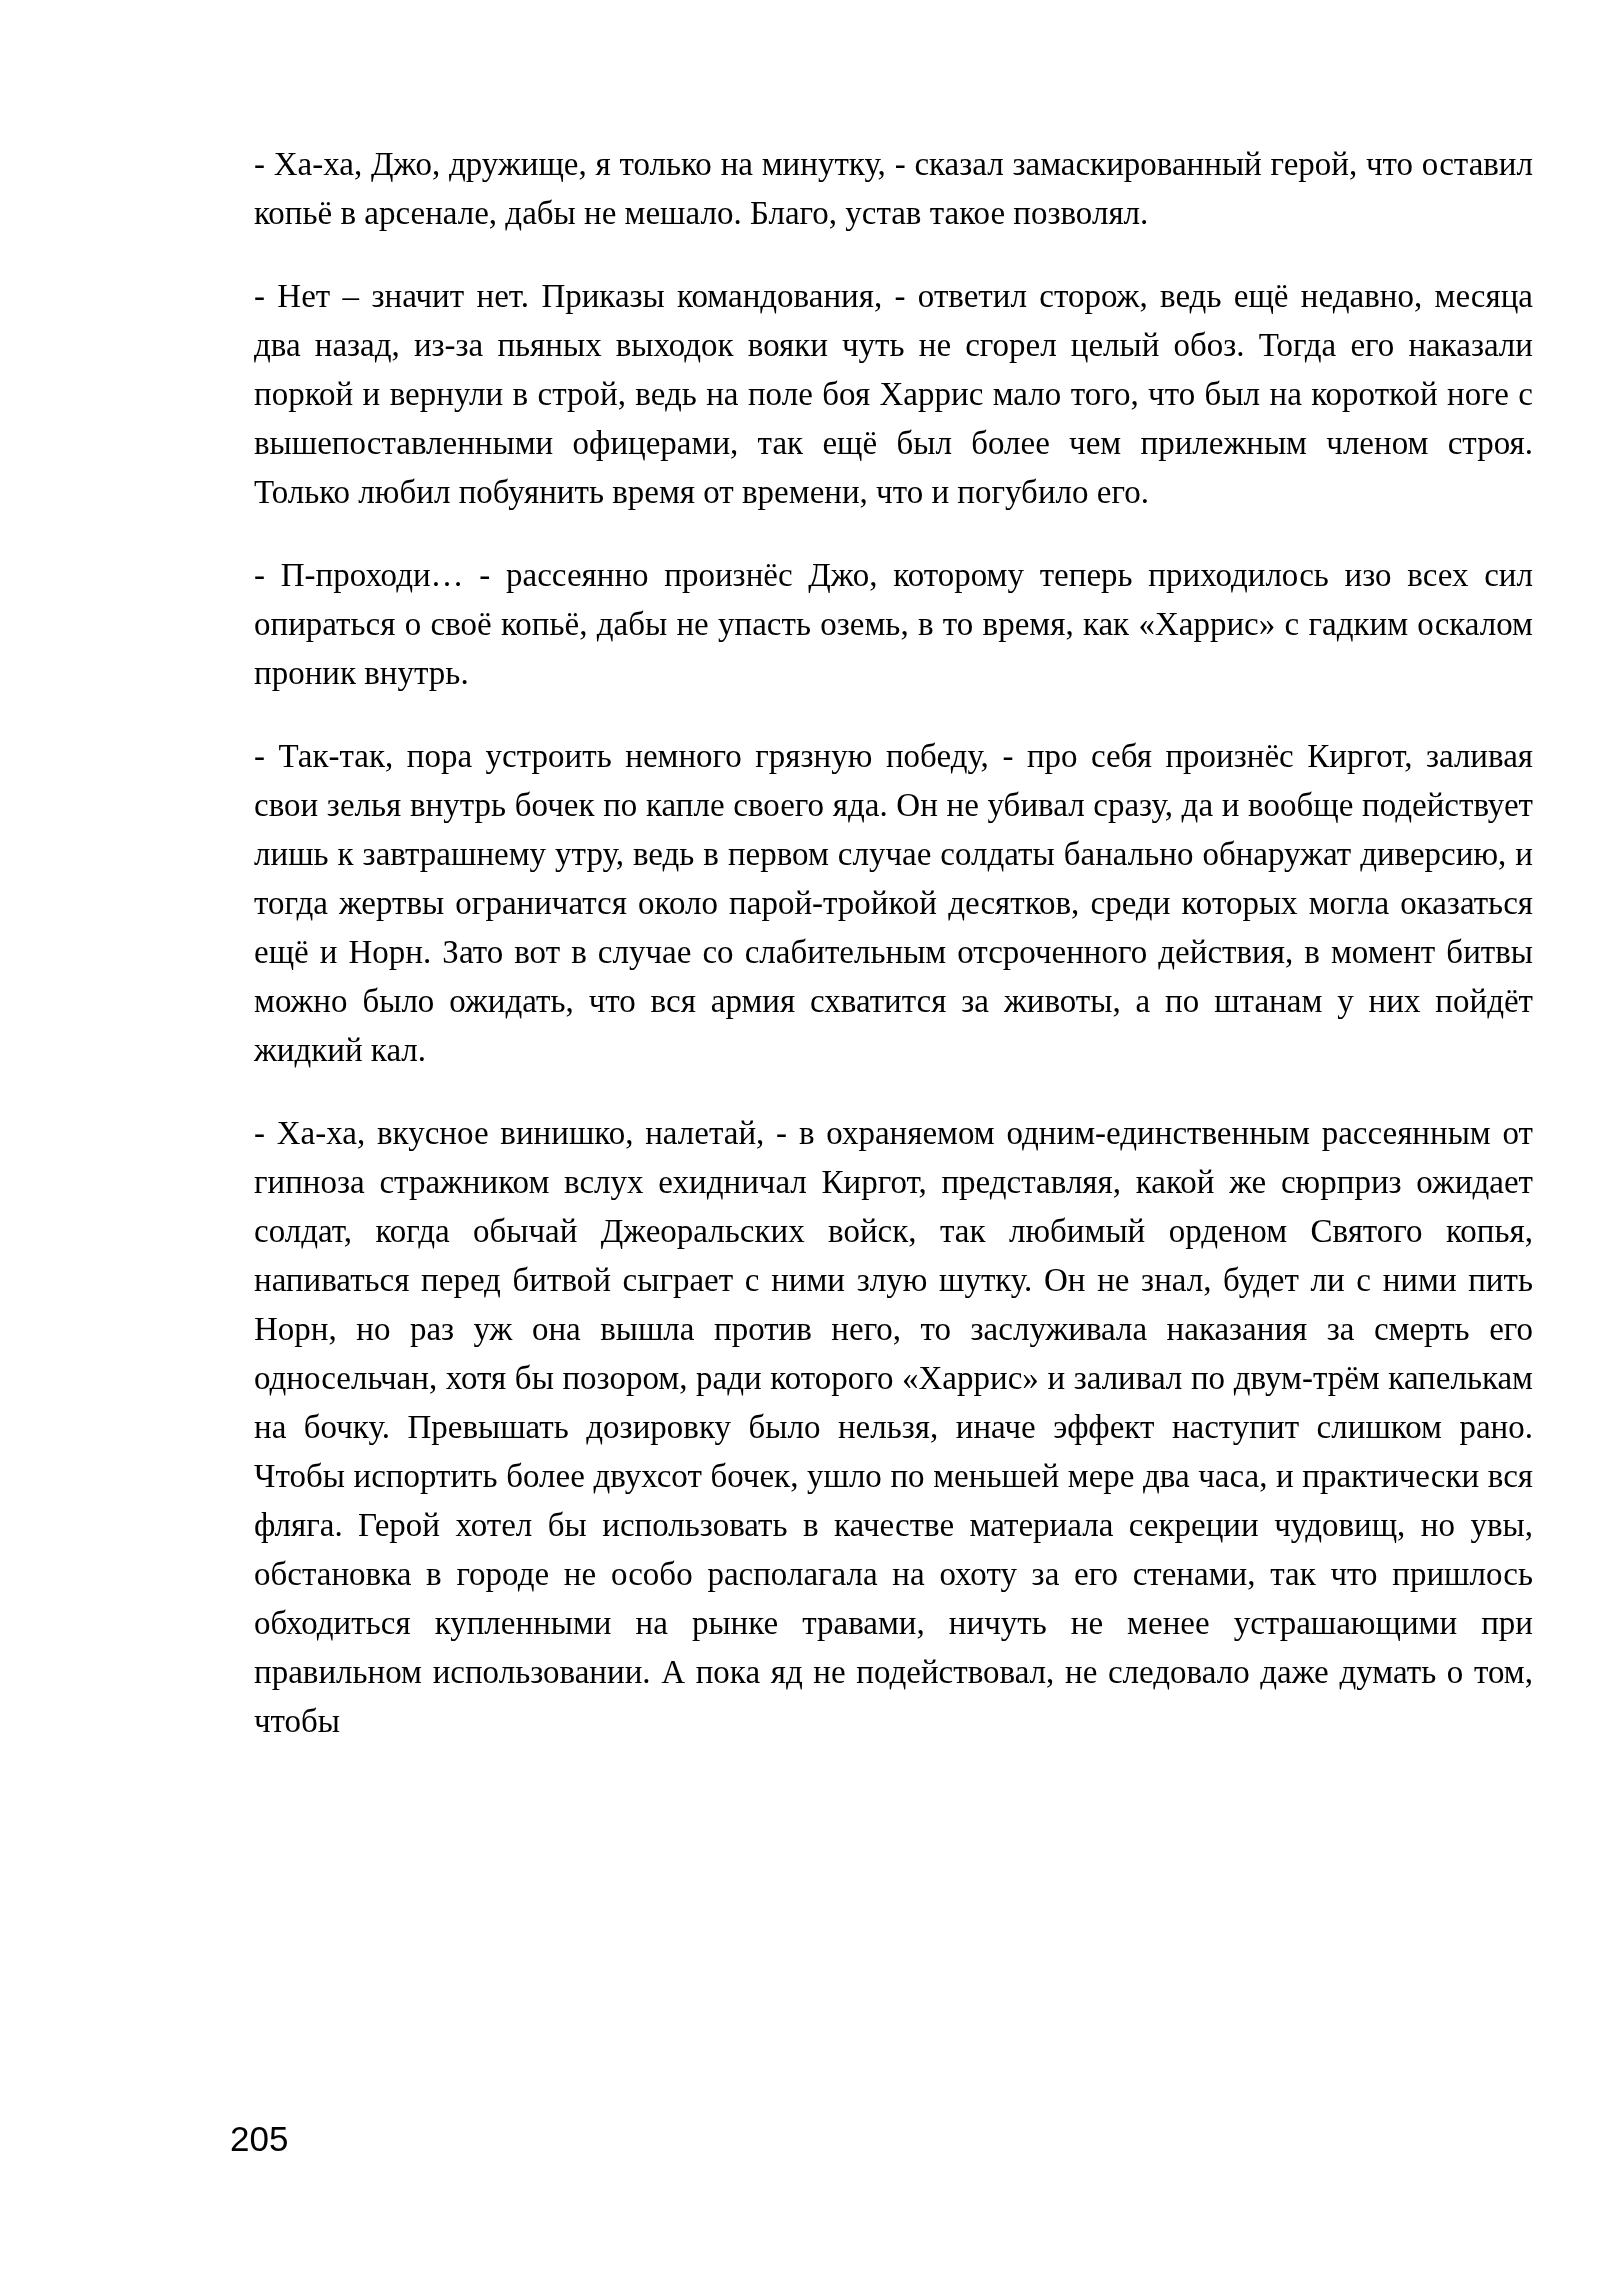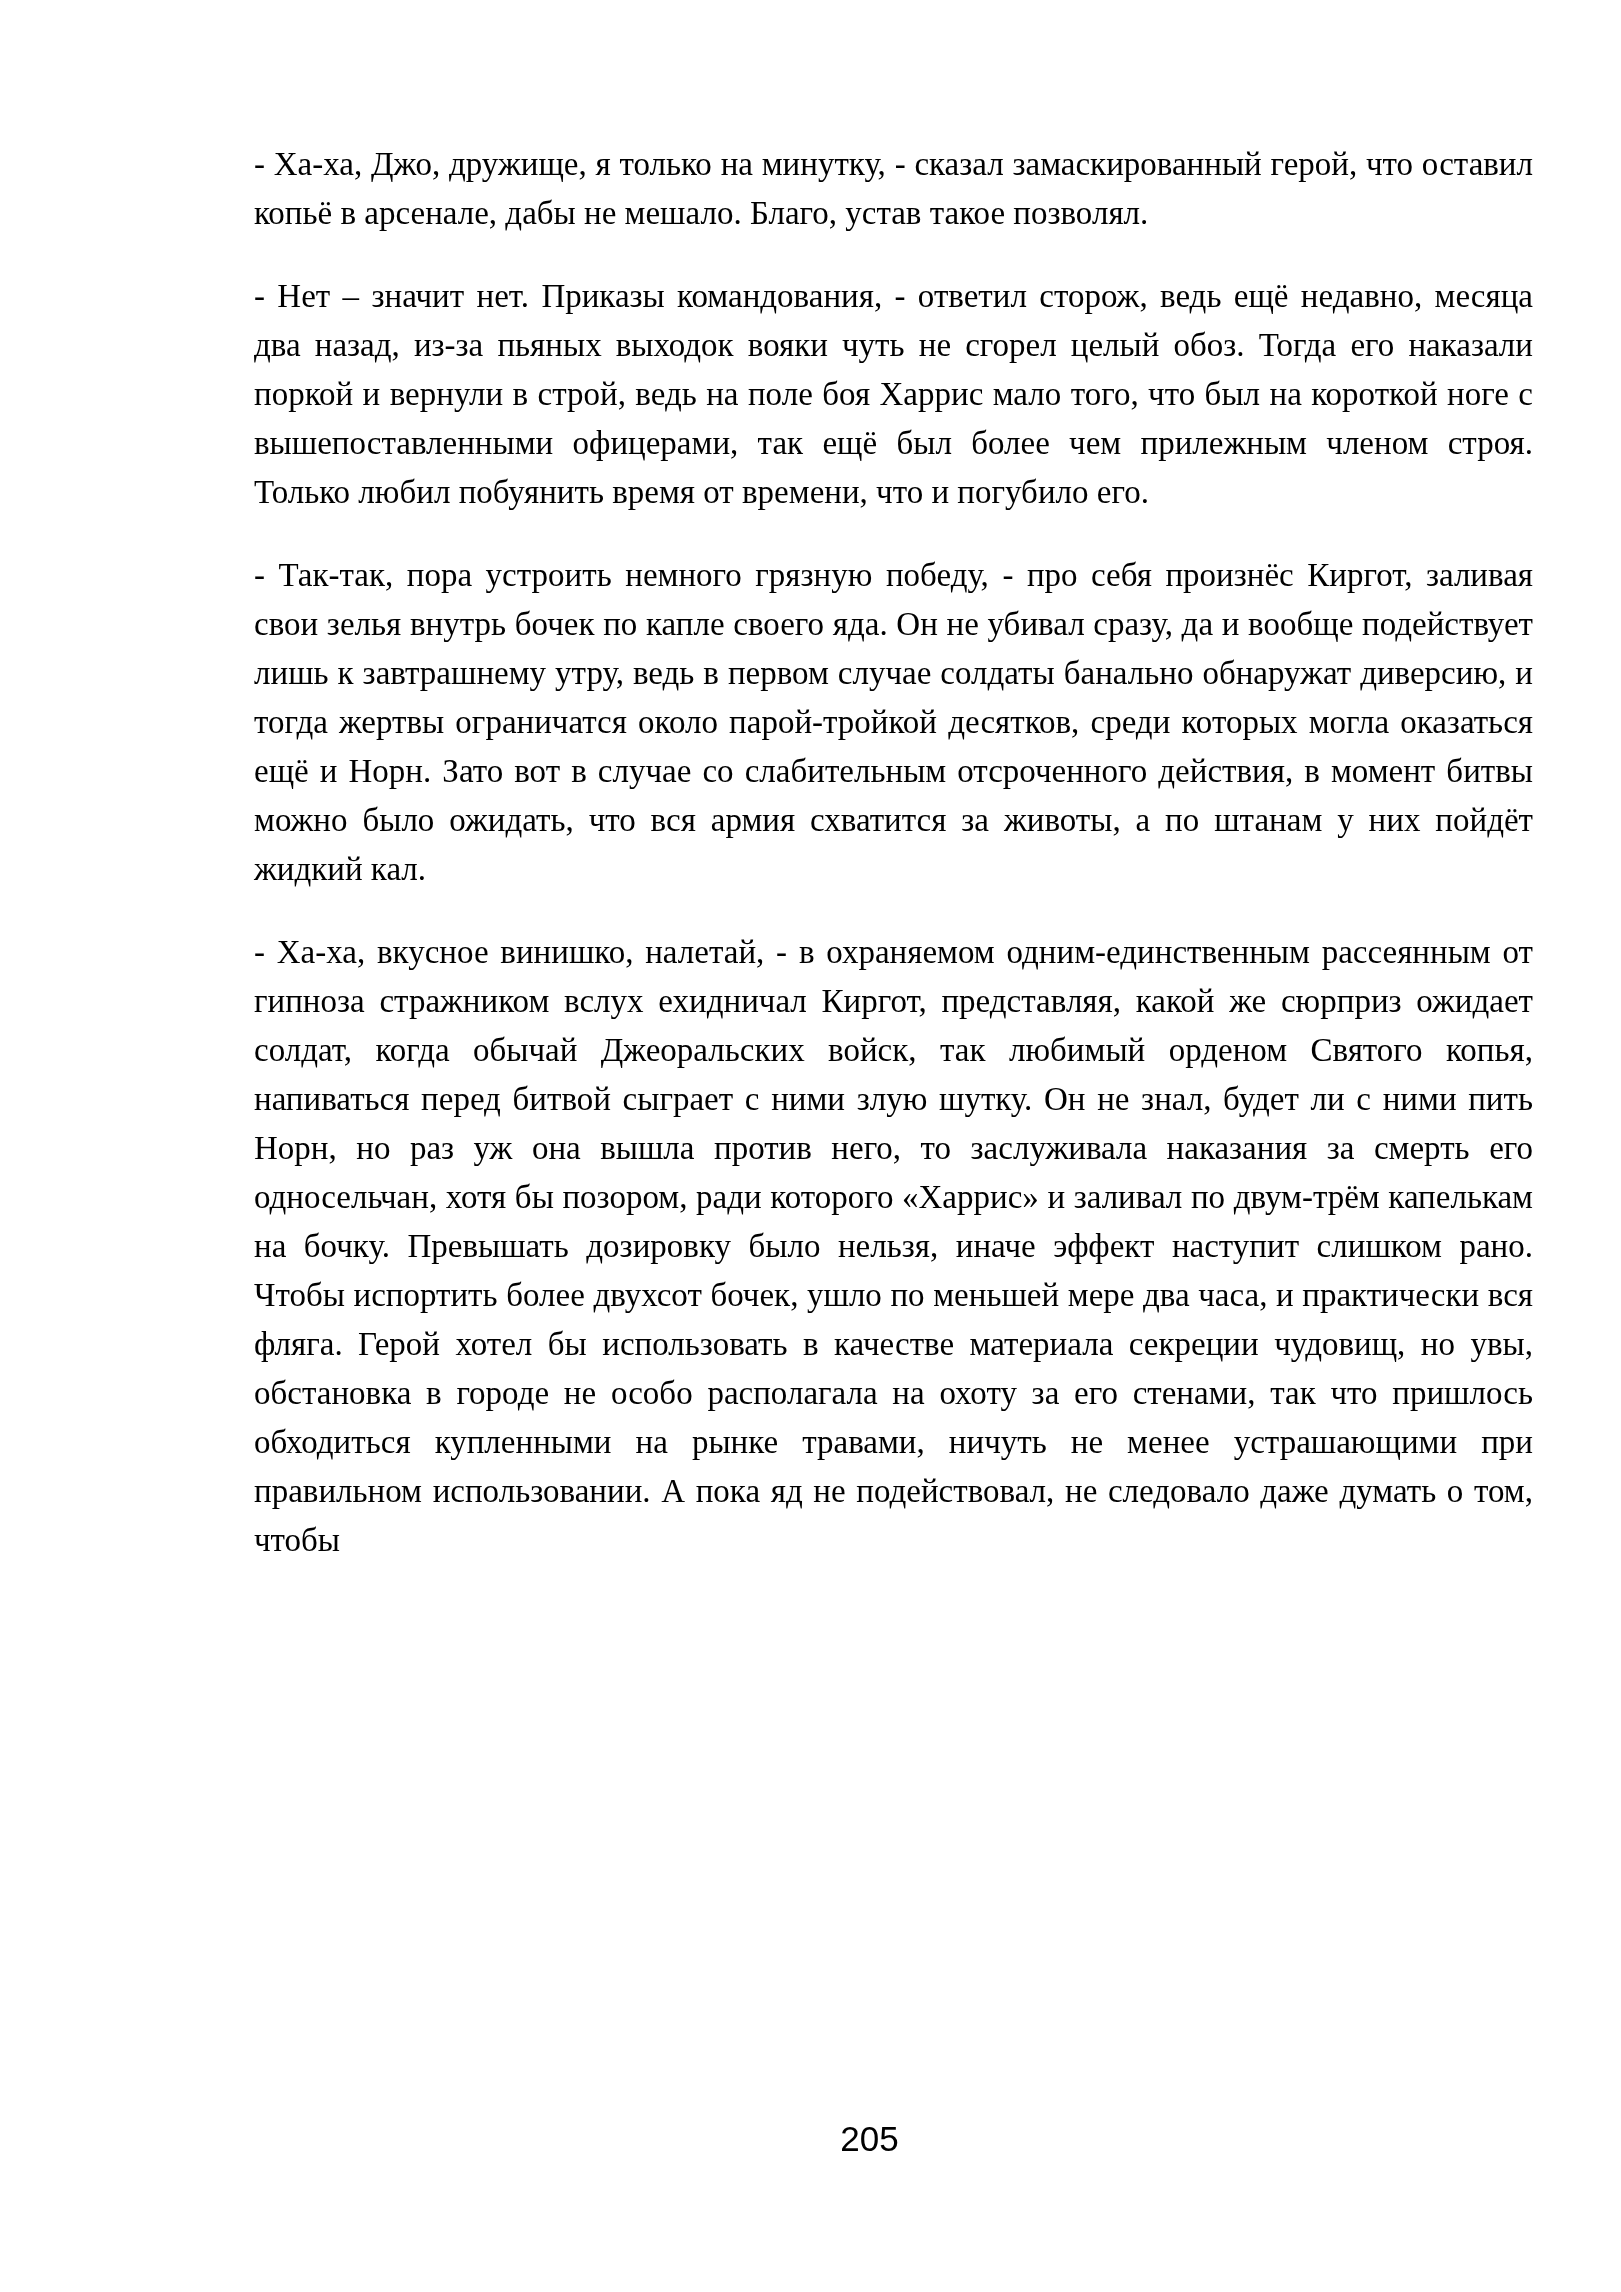--- a/index.html
+++ b/index.html
@@ -33,32 +33,32 @@
   
   .para.justify-last {
     text-align-last: justify;
     font-family: Liberation Serif, serif;
   }
   .page-number {
     position: absolute;
     left: 230px;
     top: 2117px;
     width: 1279px;
-    text-align: center;
     font-family: "Liberation Sans", "DejaVu Sans", sans-serif;
     font-size: 35px;
     line-height: 43px;
     color: #000000;
   }
 </style>
 </head>
 <body>
 
 <div class="page">
   <div class="content">
     <p class="para">- Ха-ха, Джо, дружище, я только на минутку, - сказал замаскированный герой, что оставил копьё в арсенале, дабы не мешало. Благо, устав такое позволял.</p>
     <p class="para">- Нет – значит нет. Приказы командования, - ответил сторож, ведь ещё недавно, месяца два назад, из-за пьяных выходок вояки чуть не сгорел целый обоз. Тогда его наказали поркой и вернули в строй, ведь на поле боя Харрис мало того, что был на короткой ноге с вышепоставленными офицерами, так ещё был более чем прилежным членом строя. Только любил побуянить время от времени, что и погубило его.</p>
+    <p class="para">- П-проходи… - рассеянно произнёс Джо, которому теперь приходилось изо всех сил опираться о своё копьё, дабы не упасть оземь, в то время, как «Харрис» с гадким оскалом проник внутрь.</p>
     <p class="para">- Так-так, пора устроить немного грязную победу, - про себя произнёс Киргот, заливая свои зелья внутрь бочек по капле своего яда. Он не убивал сразу, да и вообще подействует лишь к завтрашнему утру, ведь в первом случае солдаты банально обнаружат диверсию, и тогда жертвы ограничатся около парой-тройкой десятков, среди которых могла оказаться ещё и Норн. Зато вот в случае со слабительным отсроченного действия, в момент битвы можно было ожидать, что вся армия схватится за животы, а по штанам у них пойдёт жидкий кал.</p>
     <p class="para justify-last">- Ха-ха, вкусное винишко, налетай, - в охраняемом одним-единственным рассеянным от гипноза стражником вслух ехидничал Киргот, представляя, какой же сюрприз ожидает солдат, когда обычай Джеоральских войск, так любимый орденом Святого копья, напиваться перед битвой сыграет с ними злую шутку. Он не знал, будет ли с ними пить Норн, но раз уж она вышла против него, то заслуживала наказания за смерть его односельчан, хотя бы позором, ради которого «Харрис» и заливал по двум-трём капелькам на бочку. Превышать дозировку было нельзя, иначе эффект наступит слишком рано. Чтобы испортить более двухсот бочек, ушло по меньшей мере два часа, и практически вся фляга. Герой хотел бы использовать в качестве материала секреции чудовищ, но увы, обстановка в городе не особо располагала на охоту за его стенами, так что пришлось обходиться купленными на рынке травами, ничуть не менее устрашающими при правильном использовании. А пока яд не подействовал, не следовало даже думать о том, чтобы</p>
   </div>
   <div class="page-number">205</div>
 </div>
 
 
 </body></html>

